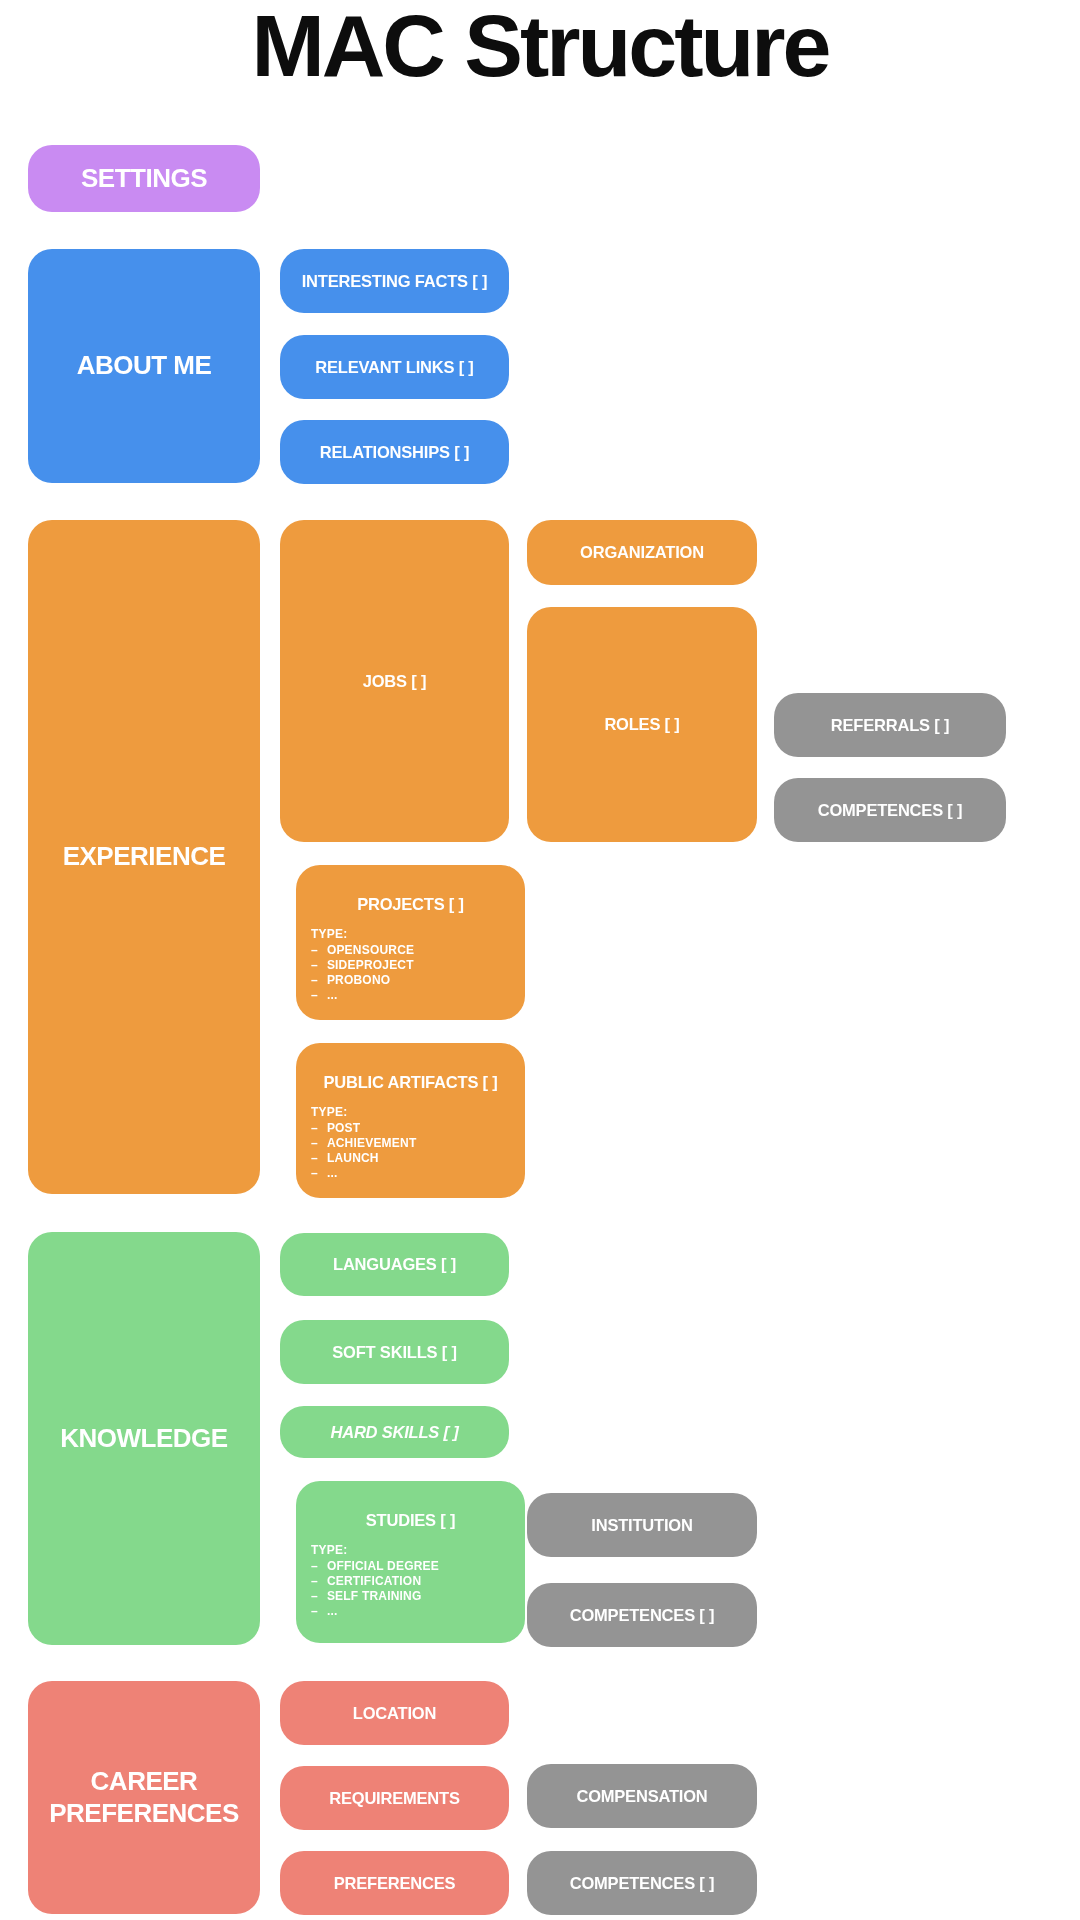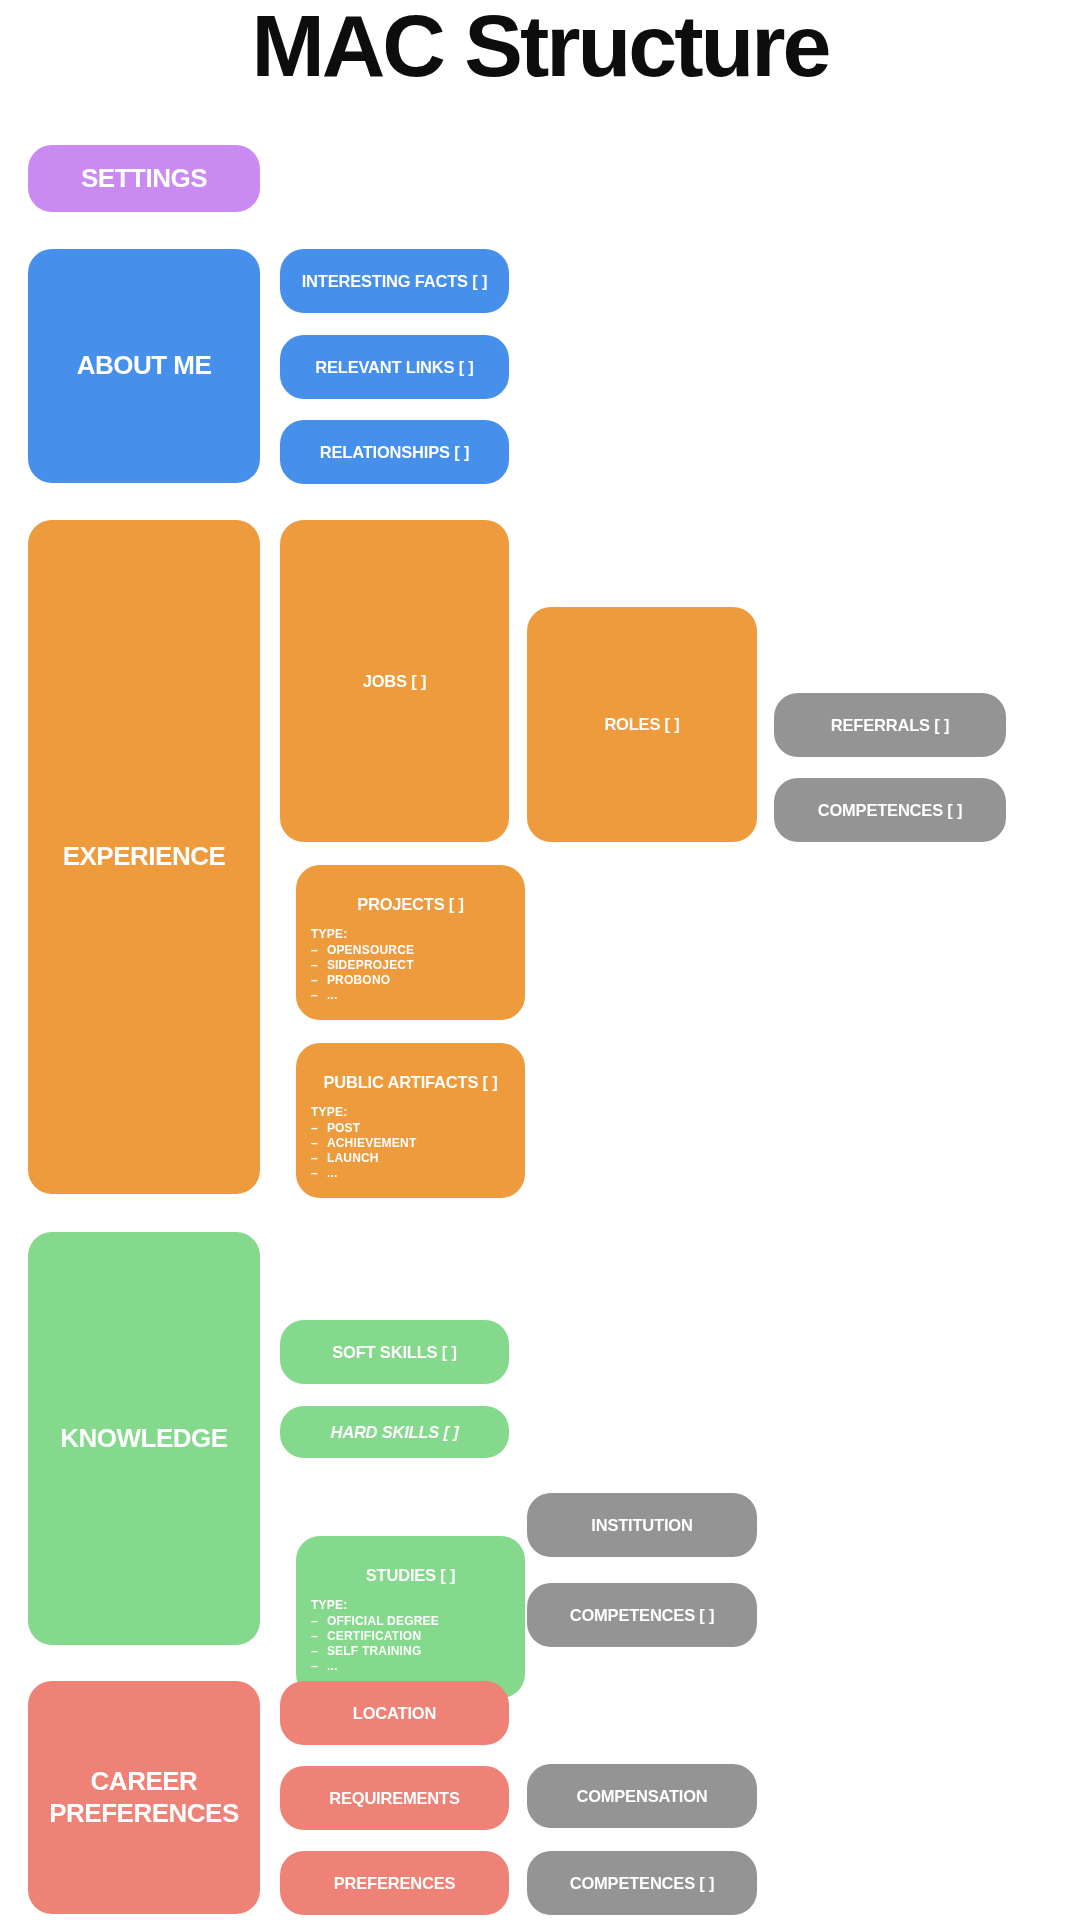--- a/index.html
+++ b/index.html
@@ -79,21 +79,21 @@
   #roles               { left: 527px; top: 607px;  width: 230px; height: 235px; }
   #challenges          { left: 774px; top: 609px;  width: 232px; height: 63px;  }
   #referrals           { left: 774px; top: 693px;  width: 232px; height: 64px;  }
   #competences-roles   { left: 774px; top: 778px;  width: 232px; height: 64px;  }
   #projects            { left: 280px; top: 865px;  width: 229px; height: 155px; }
   #public-artifacts    { left: 280px; top: 1043px; width: 229px; height: 155px; }
   #knowledge           { left: 28px;  top: 1232px; width: 232px; height: 413px; }
   #languages           { left: 280px; top: 1233px; width: 229px; height: 63px;  }
   #soft-skills         { left: 280px; top: 1320px; width: 229px; height: 64px;  }
   #hard-skills         { left: 280px; top: 1406px; width: 229px; height: 52px; font-style: italic;  }
-  #studies             { left: 280px; top: 1536px; width: 229px; height: 162px; }
+  #studies             { left: 280px; top: 1481px; width: 229px; height: 162px; }
   #institution         { left: 527px; top: 1493px; width: 230px; height: 64px;  }
   #competences-studies { left: 527px; top: 1583px; width: 230px; height: 64px;  }
   #career-preferences  { left: 28px;  top: 1681px; width: 232px; height: 233px; }
   #location            { left: 280px; top: 1681px; width: 229px; height: 64px;  }
   #requirements        { left: 280px; top: 1766px; width: 229px; height: 64px;  }
   #preferences         { left: 280px; top: 1851px; width: 229px; height: 64px;  }
   #compensation        { left: 527px; top: 1764px; width: 230px; height: 64px;  }
   #competences-career  { left: 527px; top: 1851px; width: 230px; height: 64px;  }
 </style>
 </head>
@@ -119,20 +119,23 @@
   <div class="node blue small" id="relationships">
     <span>RELATIONSHIPS [ ]</span>
   </div>
 
   <div class="node orange big" id="experience">
     <span>EXPERIENCE</span>
   </div>
   <div class="node orange small" id="jobs">
     <span>JOBS [ ]</span>
   </div>
+  <div class="node orange small" id="organization">
+    <span>ORGANIZATION</span>
+  </div>
   <div class="node orange small" id="roles">
     <span>ROLES [ ]</span>
   </div>
   <div class="node gray small" id="referrals">
     <span>REFERRALS [ ]</span>
   </div>
   <div class="node gray small" id="competences-roles">
     <span>COMPETENCES [ ]</span>
   </div>
 
@@ -178,20 +181,23 @@
       <div class="type-item">
         <span class="dash">–</span>
         <span>...</span>
       </div>
     </div>
   </div>
 
   <div class="node green big" id="knowledge">
     <span>KNOWLEDGE</span>
   </div>
+  <div class="node green small" id="languages">
+    <span>LANGUAGES [ ]</span>
+  </div>
   <div class="node green small" id="soft-skills">
     <span>SOFT SKILLS [ ]</span>
   </div>
   <div class="node green small" id="hard-skills">
     <span>HARD SKILLS [ ]</span>
   </div>
 
   <div class="node green listbox" id="studies">
     <div class="node-title">STUDIES [ ]</div>
     <div class="type-list">

